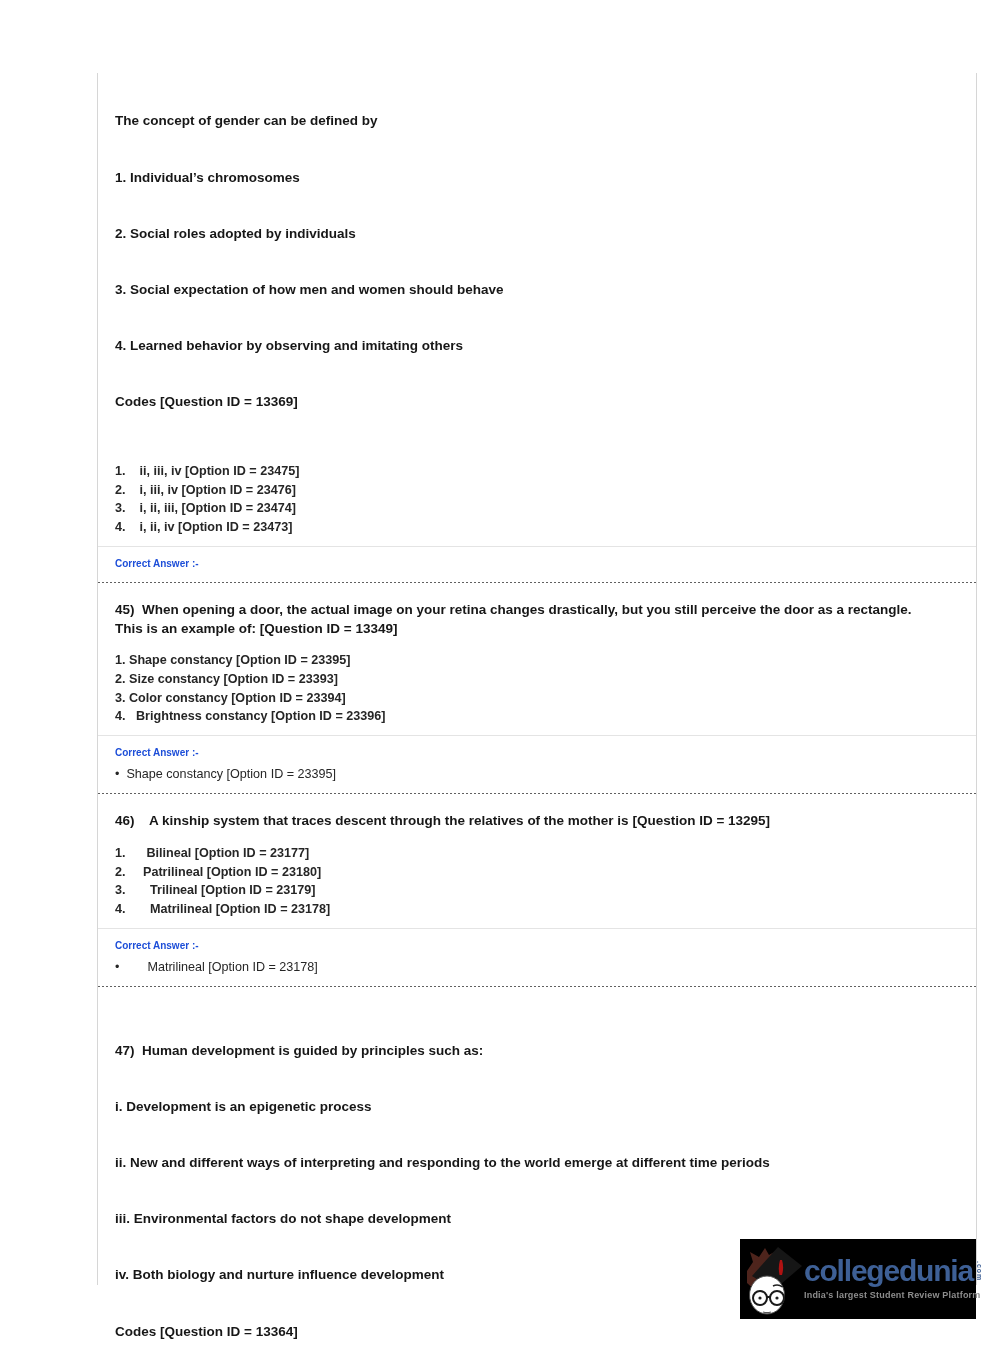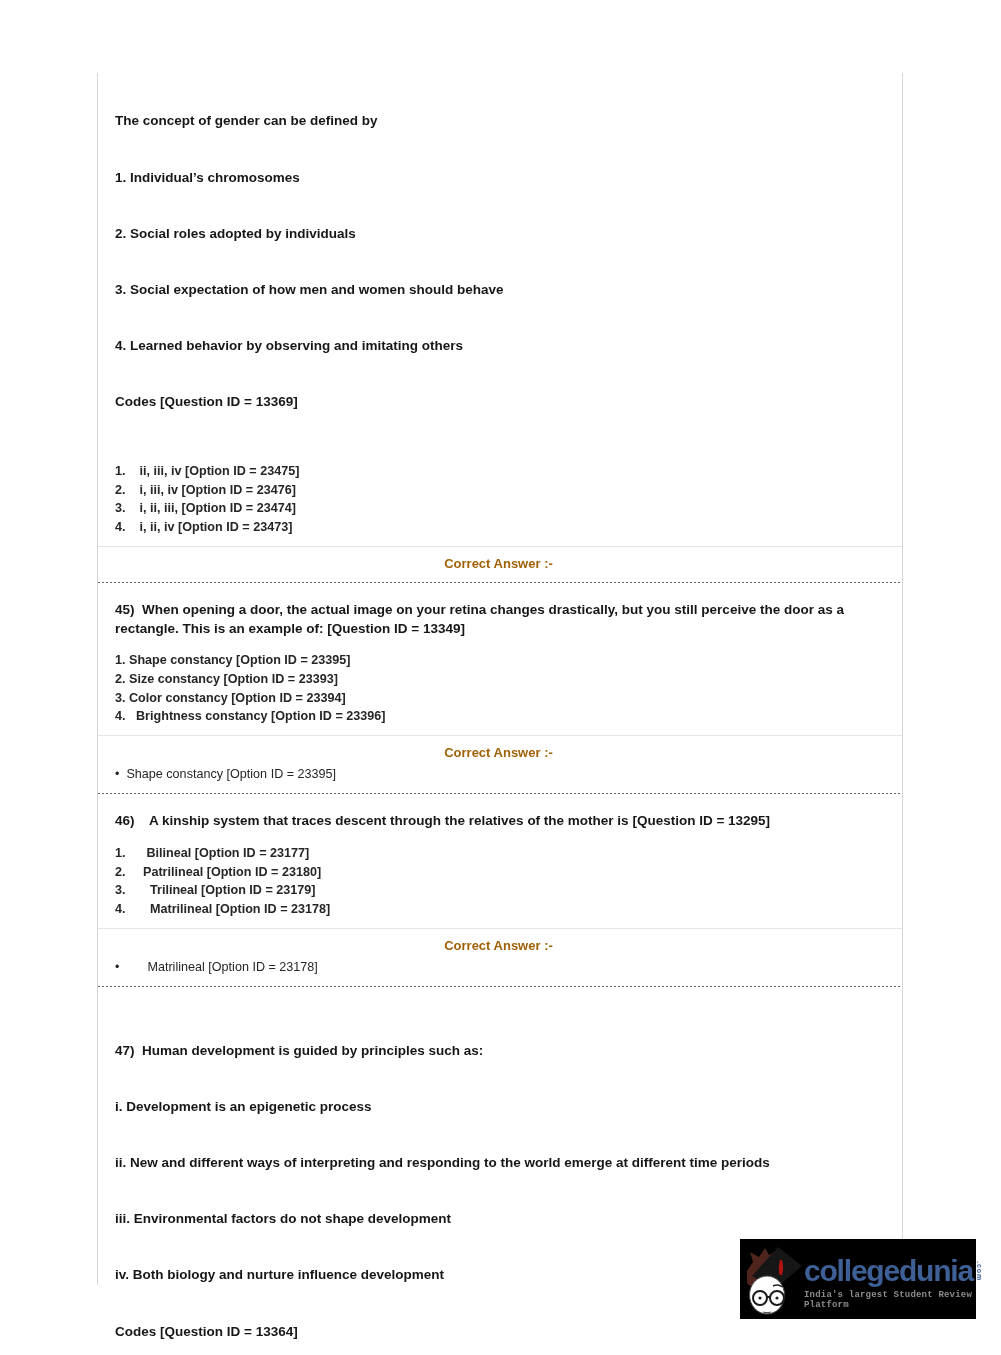--- a/index.html
+++ b/index.html
@@ -1,38 +1,38 @@
 <!DOCTYPE html>
 <html><head>
 <meta charset="utf-8">
 <style>
   html,body{margin:0;padding:0;background:#ffffff;width:1001px;height:1355px;overflow:hidden;
             font-family:"Liberation Sans","DejaVu Sans",sans-serif;color:#1c1c1c;}
-  .doc{position:absolute;left:97px;top:73px;width:806px;height:1212px;box-sizing:border-box;
+  .doc{position:absolute;left:97px;top:73px;width:880px;height:1212px;box-sizing:border-box;
        border-left:1px solid #d6d6d6;border-right:1px solid #d6d6d6;}
   .qblock{padding:0 20px 0 17px;}
   .qtext{font-weight:700;font-size:13.5px;line-height:18.7px;white-space:pre-wrap;max-width:805px;color:#171717;}
   .qtext.first{margin-top:2px;}
   .mt18{margin-top:18px;}
   .opts{margin-top:13px;font-weight:bold;}
   .opt{font-size:12.6px;line-height:18.7px;white-space:pre-wrap;color:#262626;}
   .sep-solid{height:1px;background:#e4e4e4;margin:9px -20px 0 -17px;}
-  .ca-label{margin-top:7px;font-weight:700;font-size:13px;line-height:19px;color:#a16207;text-align:center;}
+  .ca-label{margin-top:7px;font-weight:700;font-size:10px;line-height:19px;color:#1d4ed8;}
   .answer{margin-top:3px;font-size:12.6px;line-height:19px;white-space:pre-wrap;color:#262626;}
   .sep-dotted{height:1px;margin:9px -20px 0 -17px;
               background-image:repeating-linear-gradient(90deg,#616161 0 2px,transparent 2px 4px);}
   
   .logo{position:absolute;left:740px;top:1239px;width:236px;height:80px;background:#000000;
         display:flex;align-items:flex-start;}
   .logo-right{margin-left:2px;padding-top:16px;}
   .brand-row{display:flex;align-items:flex-start;}
   .brand{font-size:30px;font-weight:700;color:#3e6096;letter-spacing:-1.2px;line-height:32px;}
   .tld{writing-mode:vertical-rl;font-size:7px;font-weight:700;color:#3e6096;margin-left:2px;
        margin-top:6px;letter-spacing:1px;line-height:8px;}
-  .tagline{font-size:9px;font-weight:700;color:#8d8d8d;margin-top:3px;letter-spacing:0.2px;font-family:Liberation Mono, monospace;}
+  .tagline{font-size:9px;font-weight:700;color:#8d8d8d;margin-top:3px;letter-spacing:0.2px;}
 </style>
 </head>
 <body>
 
 <div class="doc">
 
   <section class="qblock">
     <div class="qtext first">
       <div>The concept of gender can be defined by</div>
       <div>1. Individual’s chromosomes</div>

